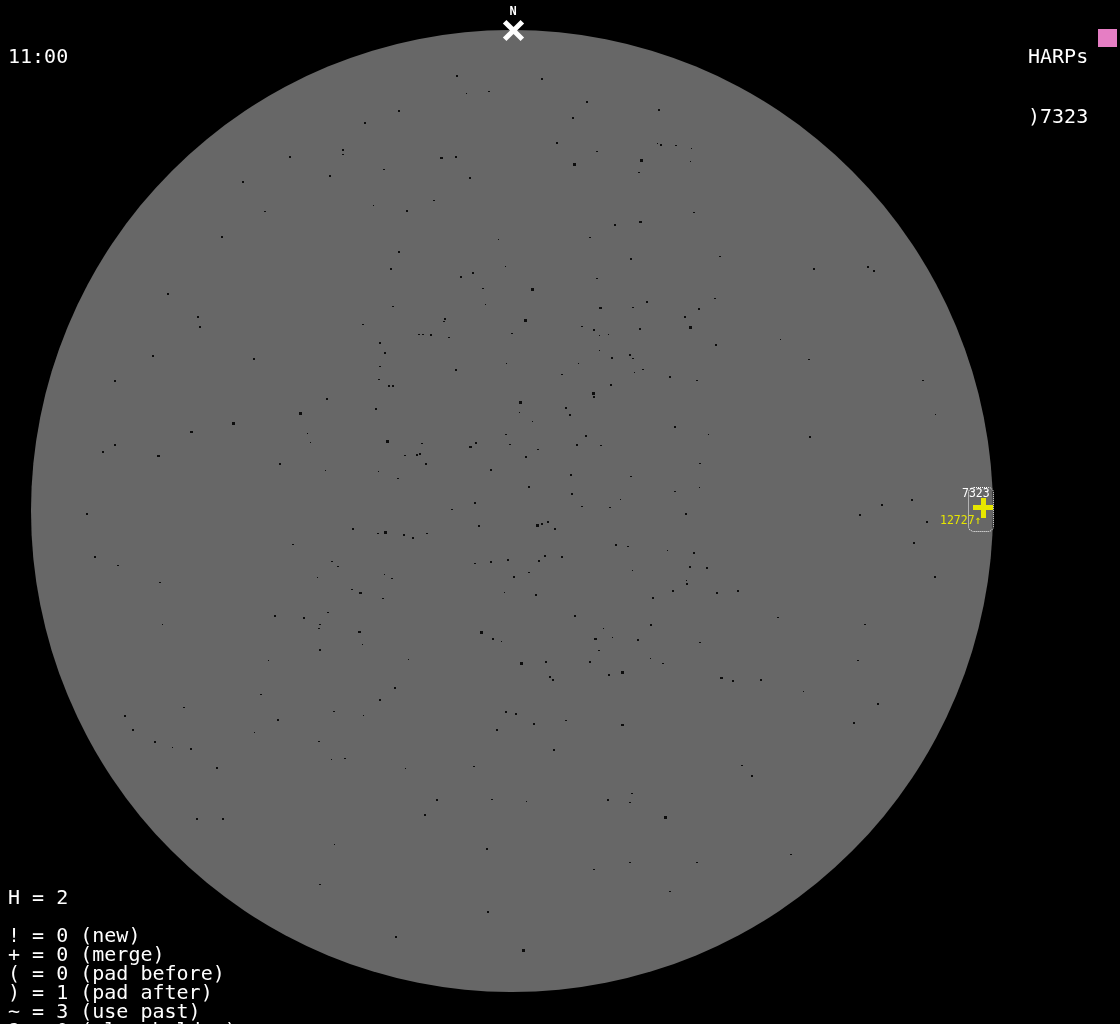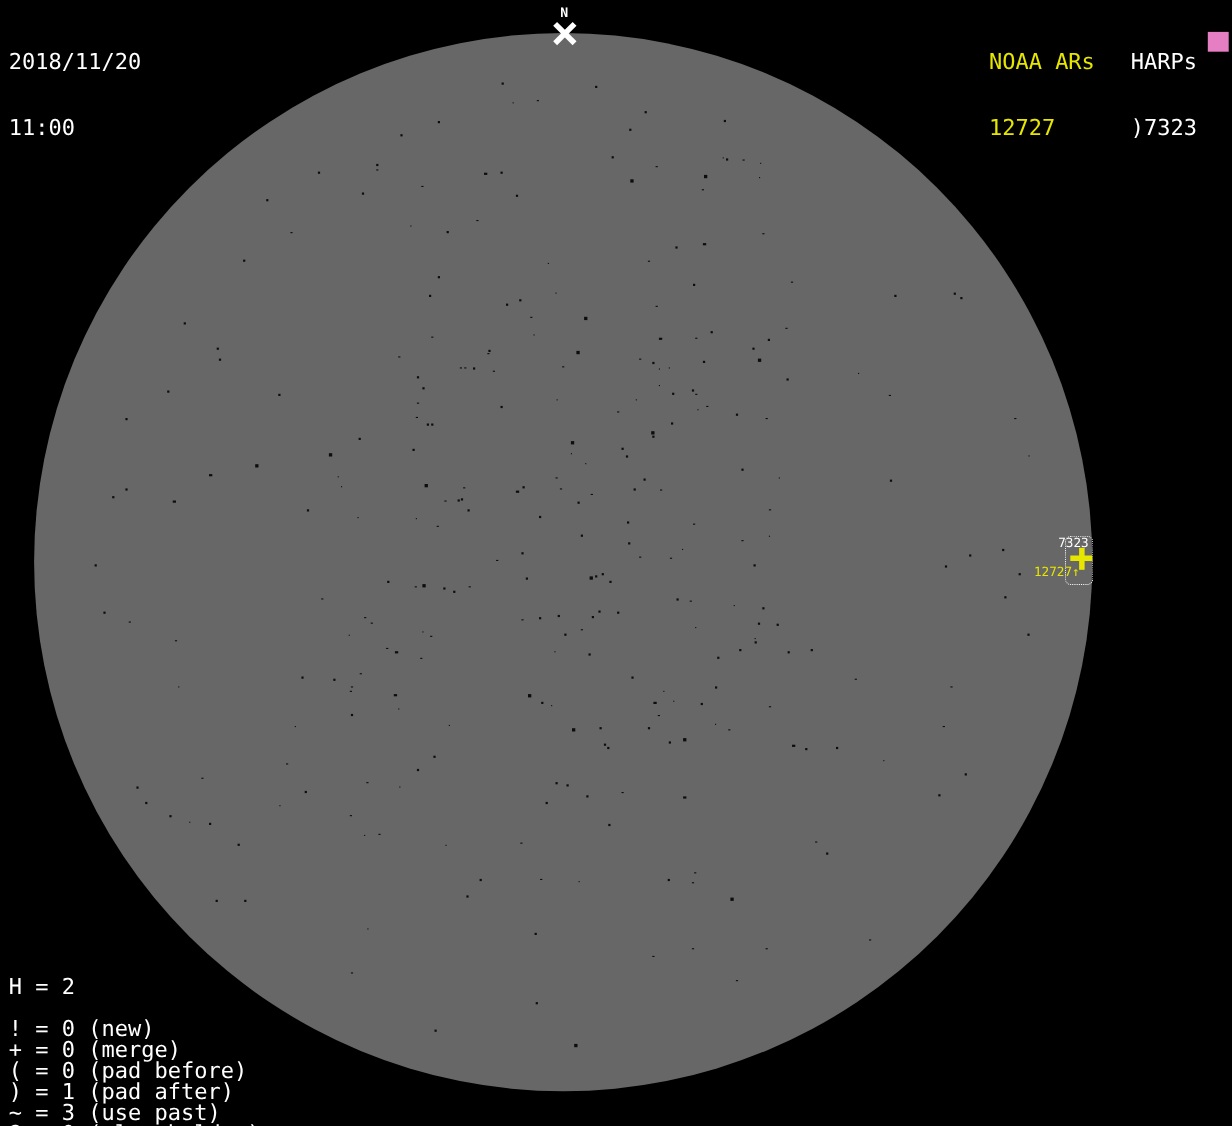--- a/index.html
+++ b/index.html
@@ -464,28 +464,23 @@
       <div class="speckle" style="left: 296px; top: 582px; width: 2px; height: 1px;"></div>
       <div class="speckle" style="left: 550px; top: 296px; width: 2px; height: 1px;"></div>
       <div class="speckle" style="left: 772px; top: 661px; width: 1px; height: 1px;"></div>
       <div class="speckle" style="left: 391px; top: 304px; width: 2px; height: 1px;"></div>
       <div class="speckle" style="left: 478px; top: 414px; width: 2px; height: 1px;"></div>
       <div class="speckle" style="left: 288px; top: 594px; width: 2px; height: 1px;"></div>
       <div class="speckle" style="left: 387px; top: 304px; width: 2px; height: 1px;"></div>
     </div>
 
   <div class="title-block">
-    <div>2018/11/20</div>
     <div>11:00</div>
   </div>
 
-  <div class="noaa-block">
-    <div>NOAA ARs</div>
-    <div>12727</div>
-  </div>
 
   <div class="harps-block">
     <div>HARPs</div>
     <div>)7323</div>
   </div>
   <div class="harp-swatch"></div>
 
   <div class="north-label">N</div>
   <div class="north-x">
     <div class="bar a"></div>

